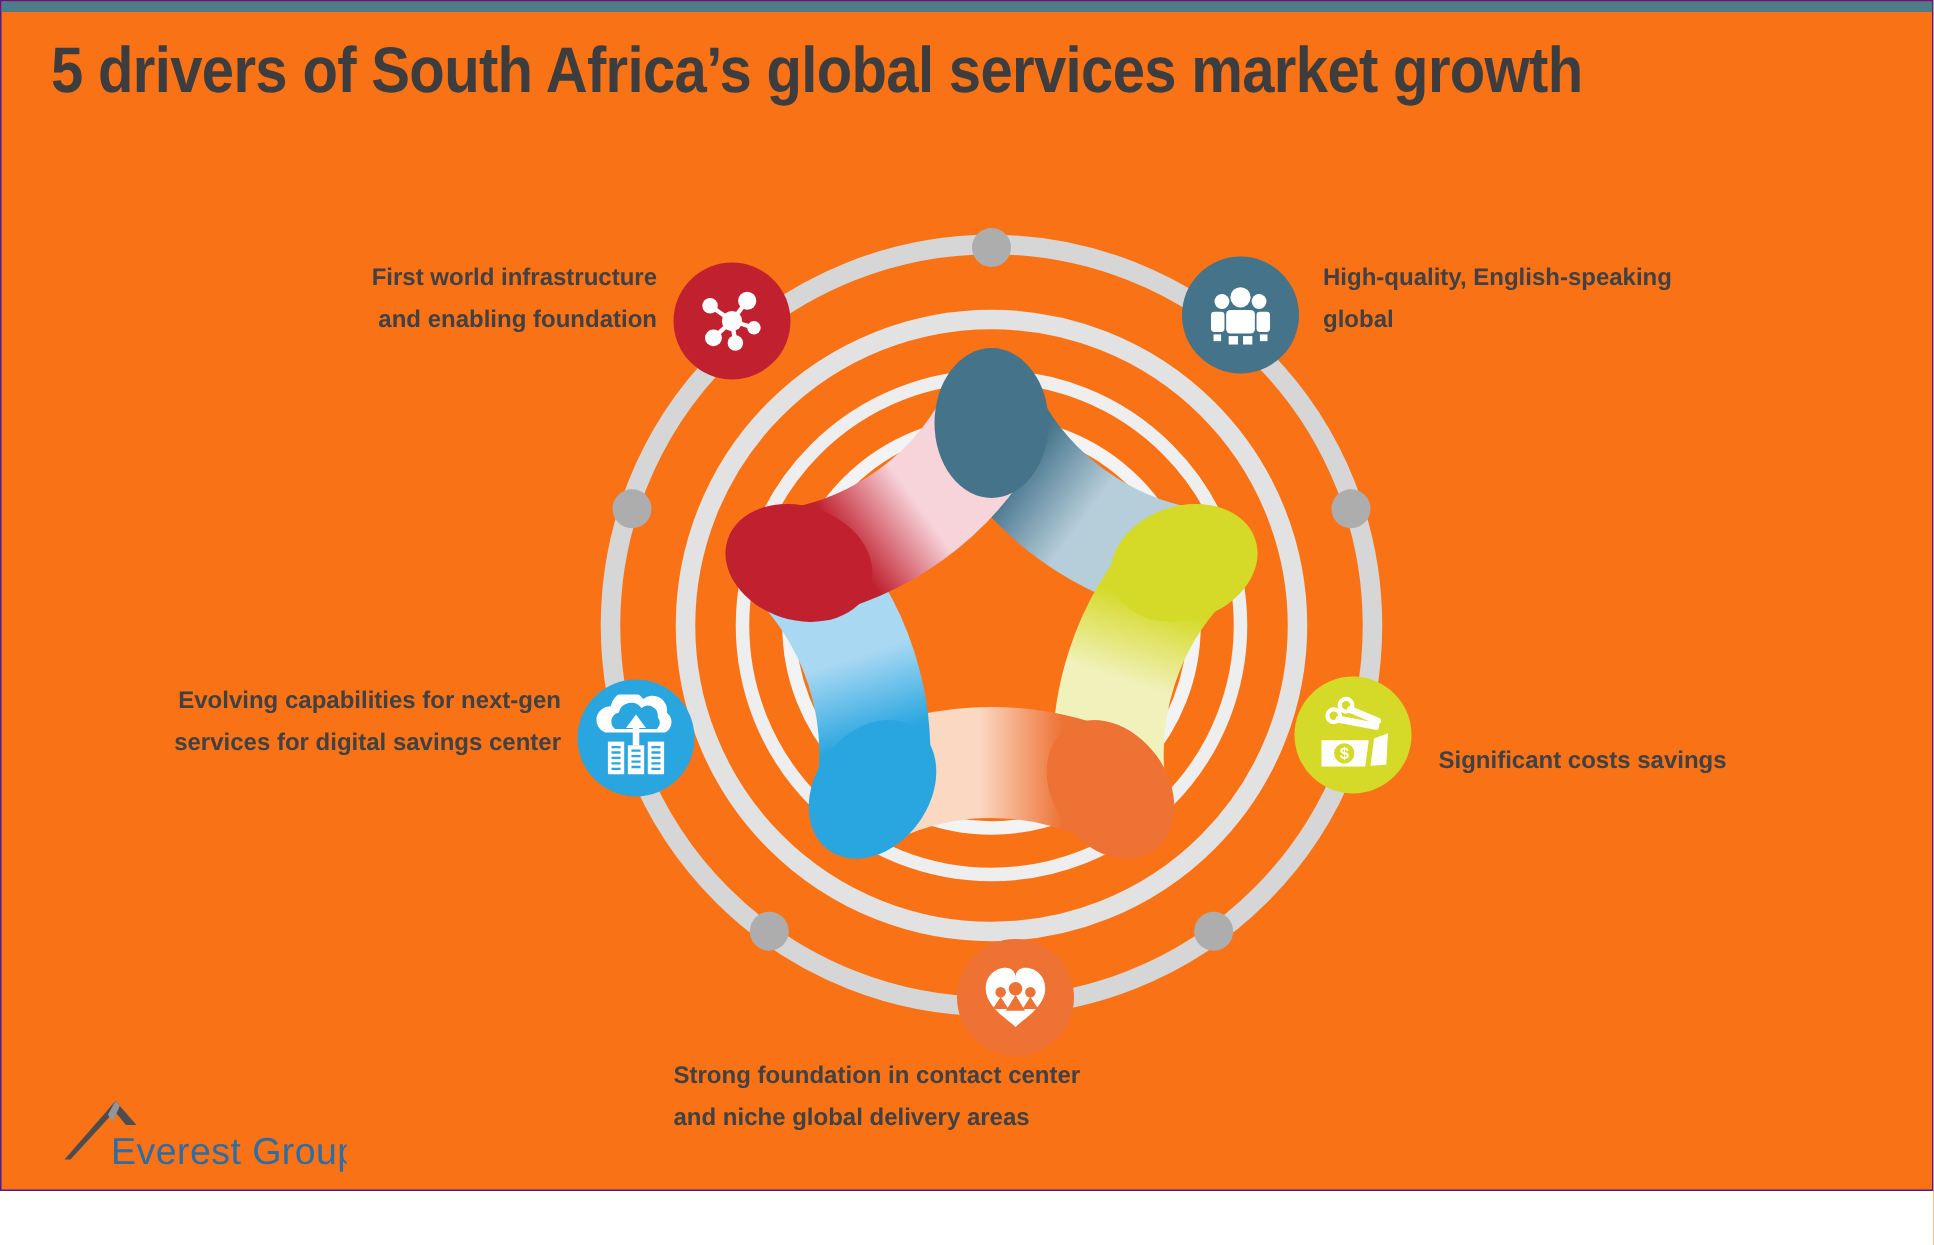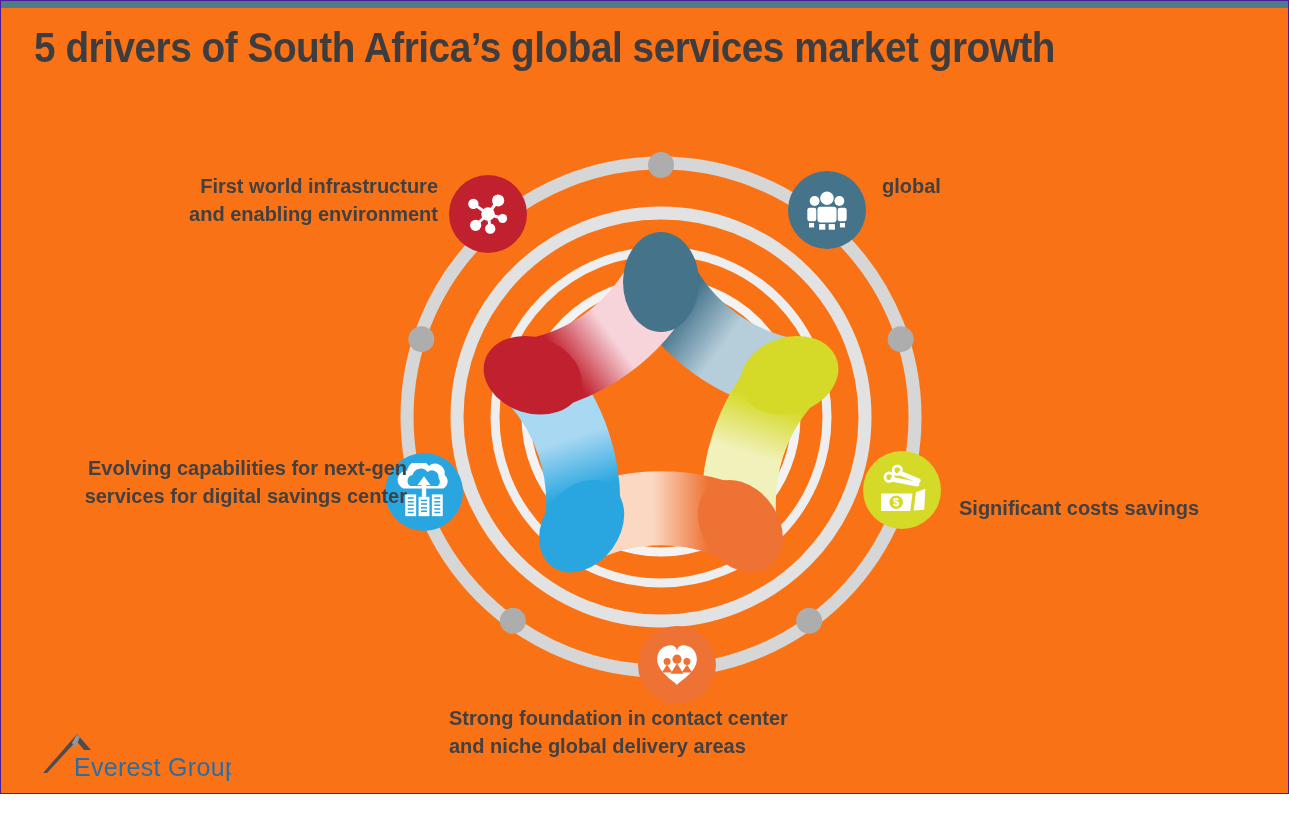--- a/index.html
+++ b/index.html
@@ -14,21 +14,21 @@
     font-size:43px;font-weight:bold;color:#3d3d3f;white-space:nowrap;
     transform:scaleX(0.90);transform-origin:left top;letter-spacing:-0.5px;
   }
   #diagram{position:absolute;left:0;top:0;}
   .driver-circle{
     position:absolute;width:78px;height:78px;border-radius:50%;
     display:flex;align-items:center;justify-content:center;
   }
   .driver-circle svg{display:block;}
   .label{
-    position:absolute;font-size:20px;font-weight:bold;color:#414042;line-height:28px;
+    position:absolute;font-size:16px;font-weight:bold;color:#414042;line-height:28px;
   }
   .label.right{text-align:right;}
   .label.center{text-align:left;}
   .logo{position:absolute;left:40px;top:726px;}
 </style>
 </head>
 <body>
 
 <div class="page">
 
@@ -175,37 +175,38 @@
       <g class="bg-stroke" stroke="#29a6e0" stroke-width="1.3">
         <path d="M-13.5,5 h5 M-13.5,8 h5 M-13.5,11 h5 M-13.5,14 h5 M-13.5,17 h5"></path>
         <path d="M-2.5,7 h5 M-2.5,10 h5 M-2.5,13 h5 M-2.5,16 h5"></path>
         <path d="M8.5,5 h5 M8.5,8 h5 M8.5,11 h5 M8.5,14 h5 M8.5,17 h5"></path>
       </g>
     </svg>
   </div>
 
   <div class="label right" style="left: 107px; top: 171px; width: 330px; color: rgb(65, 64, 66);">
     <div>First world infrastructure</div>
-    <div>and enabling environment</div>
+    <div>and enabling foundation</div>
   </div>
 
   <div class="label" style="left: 881px; top: 171px; width: 340px; color: rgb(65, 64, 66);">
+    <div>High-quality, English-speaking</div>
     <div>global</div>
   </div>
 
   <div class="label" style="left: 958px; top: 493px; width: 320px; color: rgb(65, 64, 66);">
     <div>Significant costs savings</div>
   </div>
 
   <div class="label center" style="left: 448px; top: 703px; width: 460px; color: rgb(65, 64, 66);">
     <div>Strong foundation in contact center</div>
     <div>and niche global delivery areas</div>
   </div>
 
-  <div class="label right" style="left: 23px; top: 453px; width: 350px; color: rgb(65, 64, 66); margin-left: 33px;">
+  <div class="label right" style="left: 23px; top: 453px; width: 350px; color: rgb(65, 64, 66);">
     <div>Evolving capabilities for next-gen</div>
     <div>services for digital savings center</div>
   </div>
 
   <div class="logo">
     <svg width="190" height="56" viewBox="0 0 190 56">
       <polygon points="2,46 36,7 39,10 6,46" fill="#4d4d4f"></polygon>
       <polygon points="36,7 50,23 43,23 33.5,11.5" fill="#4d4d4f"></polygon>
       <polygon points="36,7 39,10 34,21 31,16" fill="#939598"></polygon>
       <text x="33" y="49" font-size="25" fill="#2e6da3" letter-spacing="0.3" font-family="Liberation Sans, sans-serif"><tspan>Everest Group</tspan><tspan font-size="9" dy="-10">®</tspan></text>

